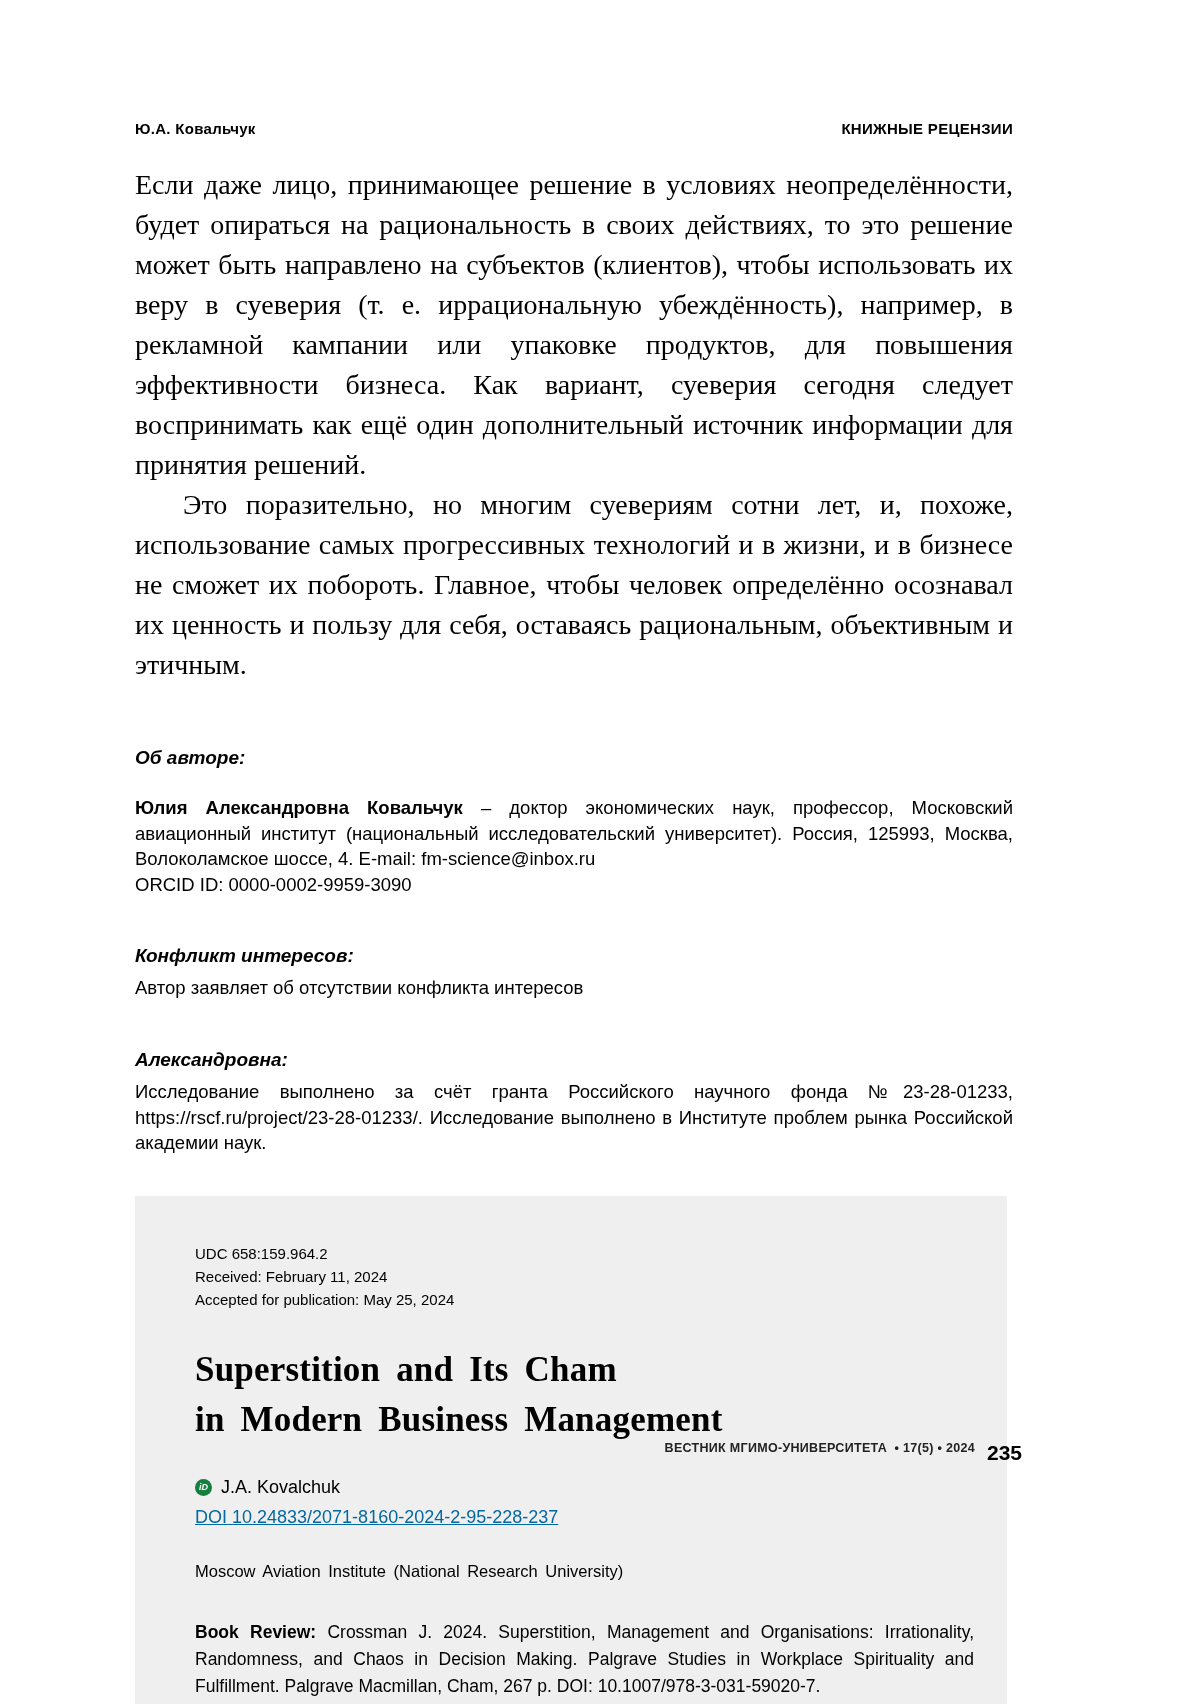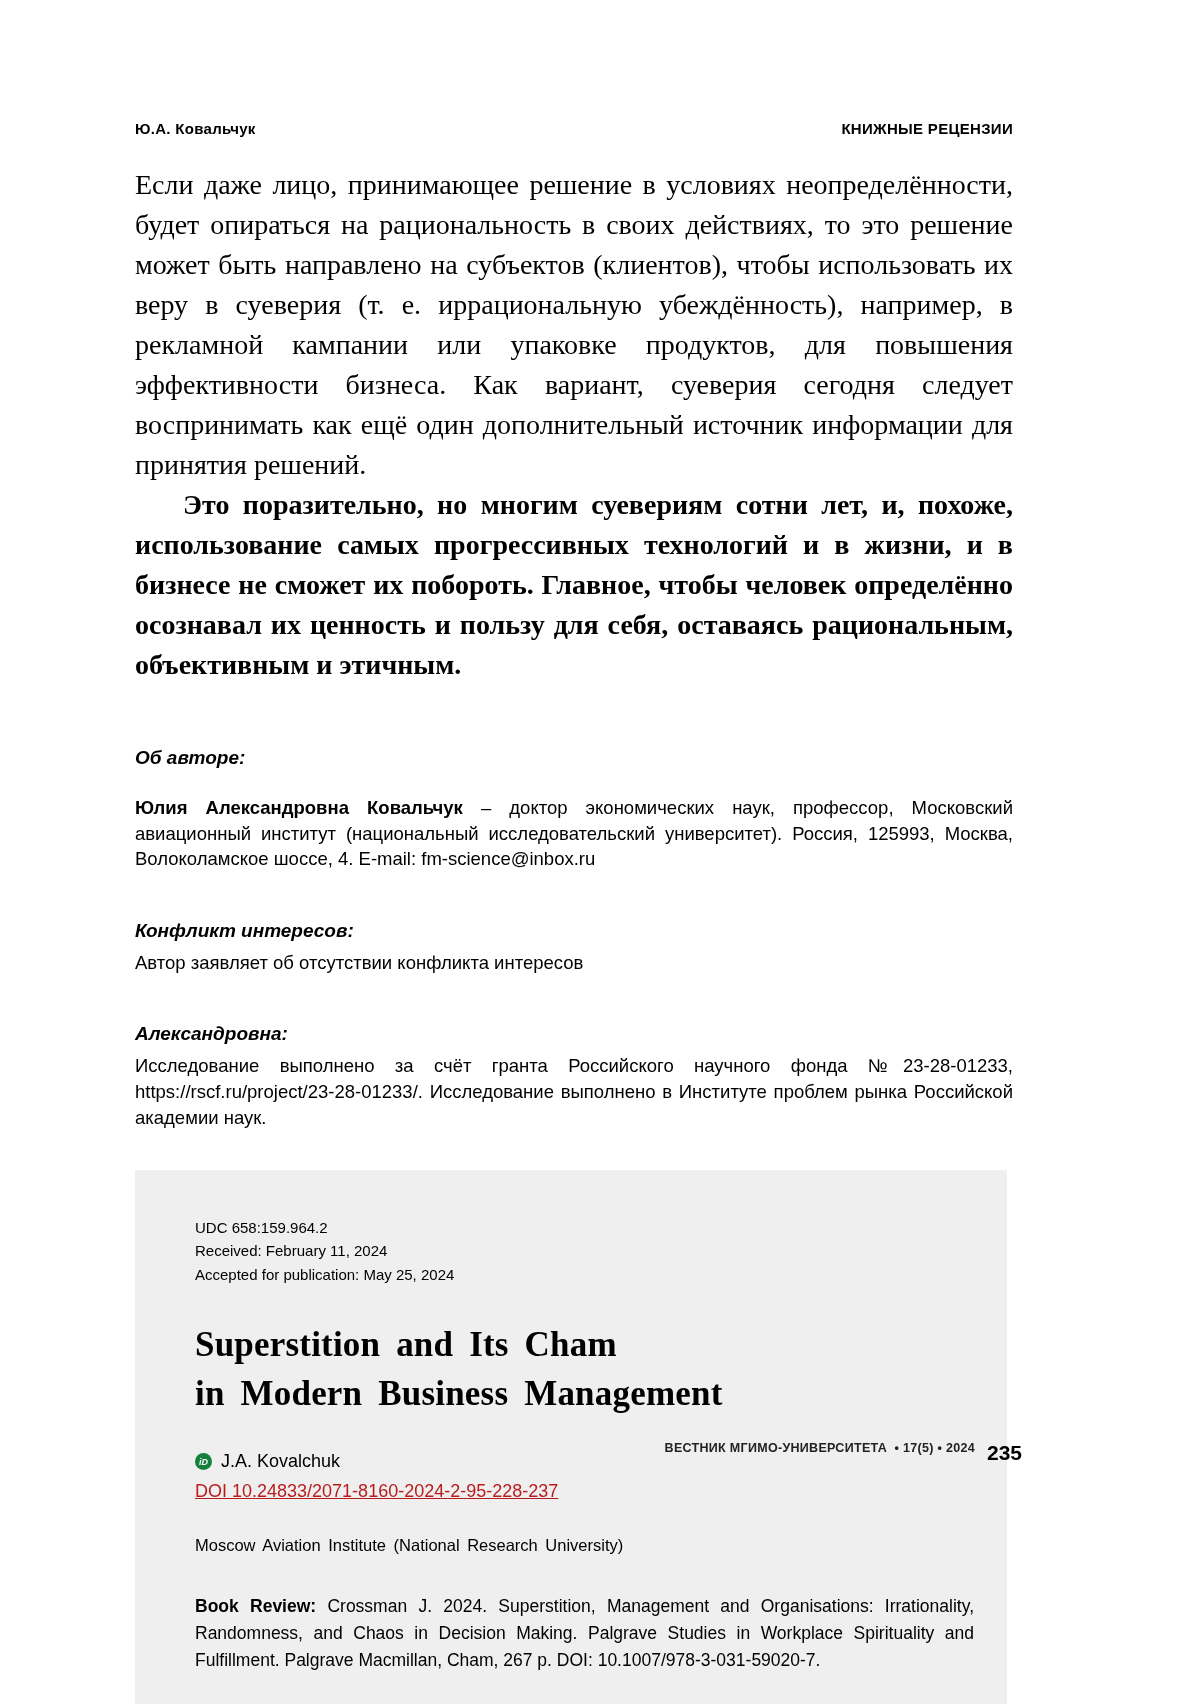--- a/index.html
+++ b/index.html
@@ -28,21 +28,21 @@
   }
   
   .body-text{
     margin-top:28px;
     font-family:"Liberation Serif", serif;
     font-size:28px;
     line-height:1.43;
     text-align:justify;
   }
   .body-text p{margin:0;}
-  .body-text p.indent{text-indent:48px;font-weight:bold;}
+  .body-text p.indent{text-indent:48px;}
   
   .meta-section-heading{
     font-weight:bold;
     font-style:italic;
     font-size:19px;
     margin-top:48px;
   }
   .meta-section-heading.first{margin-top:62px;}
   .meta-text{
     font-size:18.5px;
@@ -94,21 +94,21 @@
     background:#15803d;
     color:#fff;
     font-size:9px;
     font-weight:bold;
     font-style:italic;
   }
   .doi-link{
     display:inline-block;
     margin-top:9px;
     font-size:18px;
-    color:#b91c1c;
+    color:#0369a1;
     text-decoration:underline;
     cursor:pointer;
   }
   .affiliation{
     margin-top:34px;
     font-size:16.5px;
     word-spacing:3px;
   }
   .book-review{
     margin-top:38px;
@@ -150,20 +150,21 @@
       <span>КНИЖНЫЕ  РЕЦЕНЗИИ</span>
     </div>
 
     <div class="body-text">
       <p>Если даже лицо, принимающее решение в условиях неопределённости, будет опираться на рациональность в своих действиях, то это решение может быть направлено на субъектов (клиентов), чтобы использовать их веру в суеверия (т. е. иррациональную убеждённость), например, в рекламной кампании или упаковке продуктов, для повышения эффективности бизнеса. Как вариант, суеверия сегодня следует воспринимать как ещё один дополнительный источник информации для принятия решений.</p>
       <p class="indent">Это поразительно, но многим суевериям сотни лет, и, похоже, использование самых прогрессивных технологий и в жизни, и в бизнесе не сможет их побороть. Главное, чтобы человек определённо осознавал их ценность и пользу для себя, оставаясь рациональным, объективным и этичным.</p>
     </div>
 
     <div class="meta-section-heading first">Об авторе:</div>
     <div class="meta-text"><span class="bold">Юлия Александровна Ковальчук</span><span> – доктор экономических наук, профессор, Московский авиационный институт (национальный исследовательский университет). Россия, 125993, Москва, Волоколамское шоссе, 4. E-mail: fm-science@inbox.ru</span></div>
+    <div class="orcid-line">ORCID ID: 0000-0002-9959-3090</div>
 
     <div class="meta-section-heading">Конфликт интересов:</div>
     <div class="meta-text tight">Автор заявляет об отсутствии конфликта интересов</div>
 
     <div class="meta-section-heading">Александровна:</div>
     <div class="meta-text tight">Исследование выполнено за счёт гранта Российского научного фонда №23-28-01233, https://rscf.ru/project/23-28-01233/. Исследование выполнено в Институте проблем рынка Российской академии наук.</div>
 
   </div>
 
   <div class="review-box">

